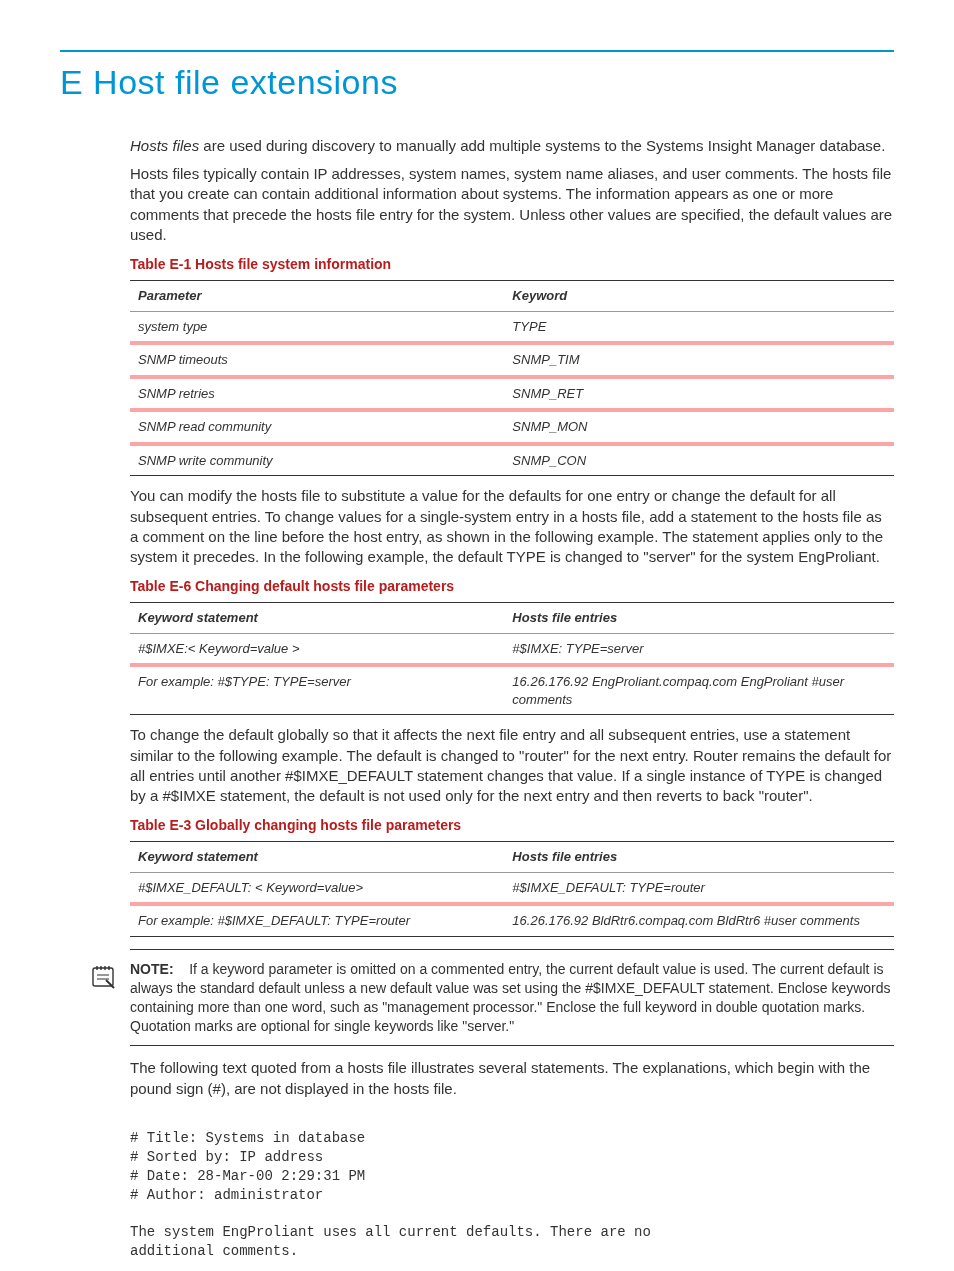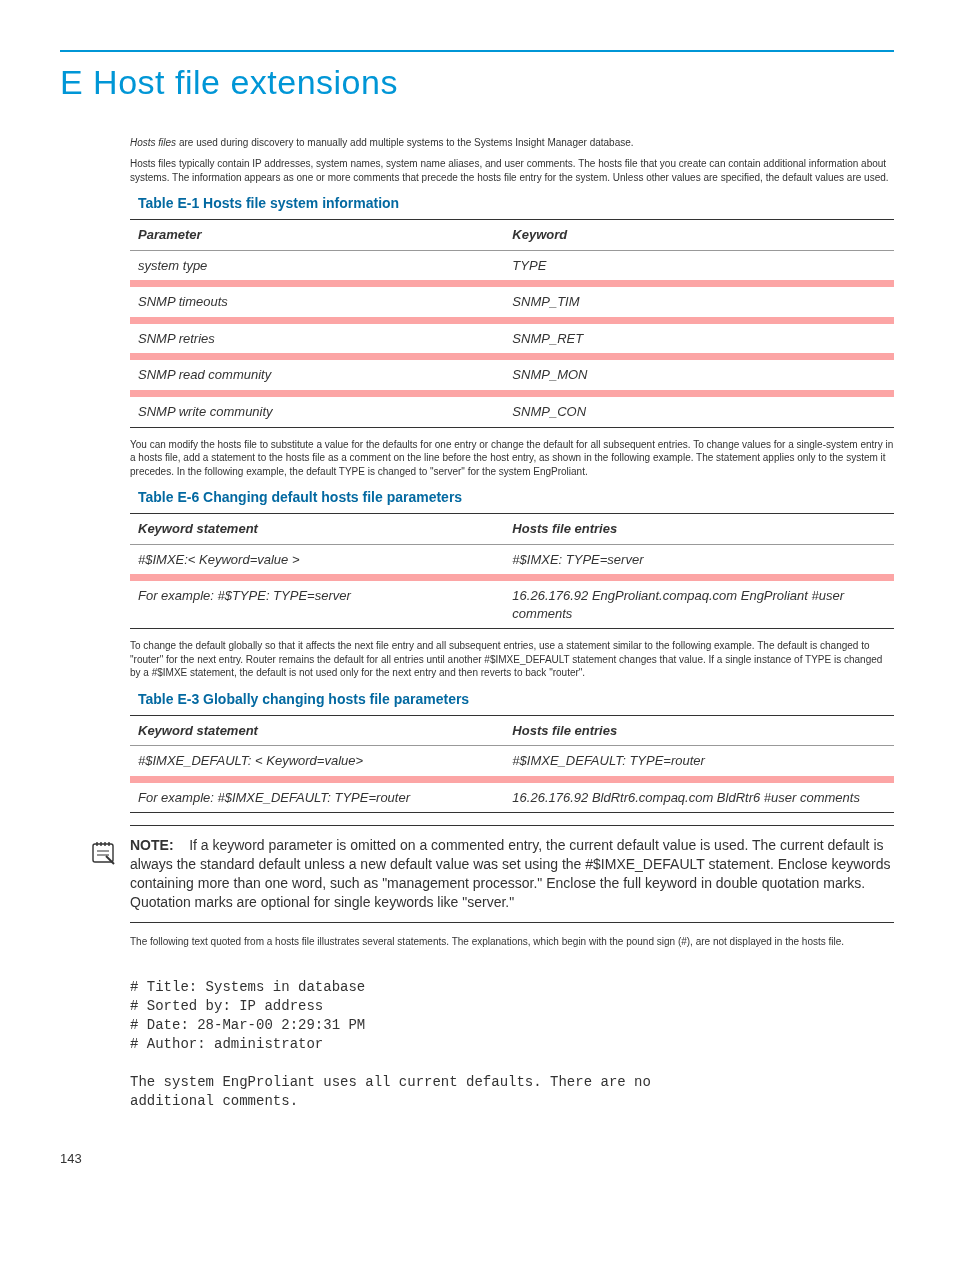--- a/index.html
+++ b/index.html
@@ -21,47 +21,47 @@
     font-size: 34px;
     color: #0096d6;
     margin: 0 0 30px 0;
     letter-spacing: 0.5px;
   }
   .content {
     margin-left: 70px;
   }
   .para {
     margin: 0 0 8px 0;
-    font-size: 10px;
+    font-size: 15px;
   }
   .italic { font-style: italic; }
   .table-caption {
-    color: #0369a1;
+    color: #b91c1c;
     font-weight: bold;
     font-size: 14px;
-    margin: 10px 0 6px 8px;
+    margin: 10px 0 6px 0;
   }
   table {
     width: 100%;
     border-collapse: collapse;
     margin-bottom: 10px;
     font-style: italic;
   }
   table th {
     text-align: left;
     font-weight: bold;
     font-size: 13px;
     padding: 6px 8px;
     border-top: 1.5px solid #333;
     border-bottom: 1px solid #999;
   }
   table td {
     font-size: 13px;
     padding: 6px 8px;
-    border-bottom: 7px solid #fca5a5;
+    border-bottom: 4px solid #fca5a5;
     vertical-align: top;
   }
   table tr:last-child td {
     border-bottom: 1.5px solid #333;
   }
   .col1 { width: 49%; }
   .note-block {
     border-top: 1px solid #333;
     border-bottom: 1px solid #333;
     padding: 10px 0;

